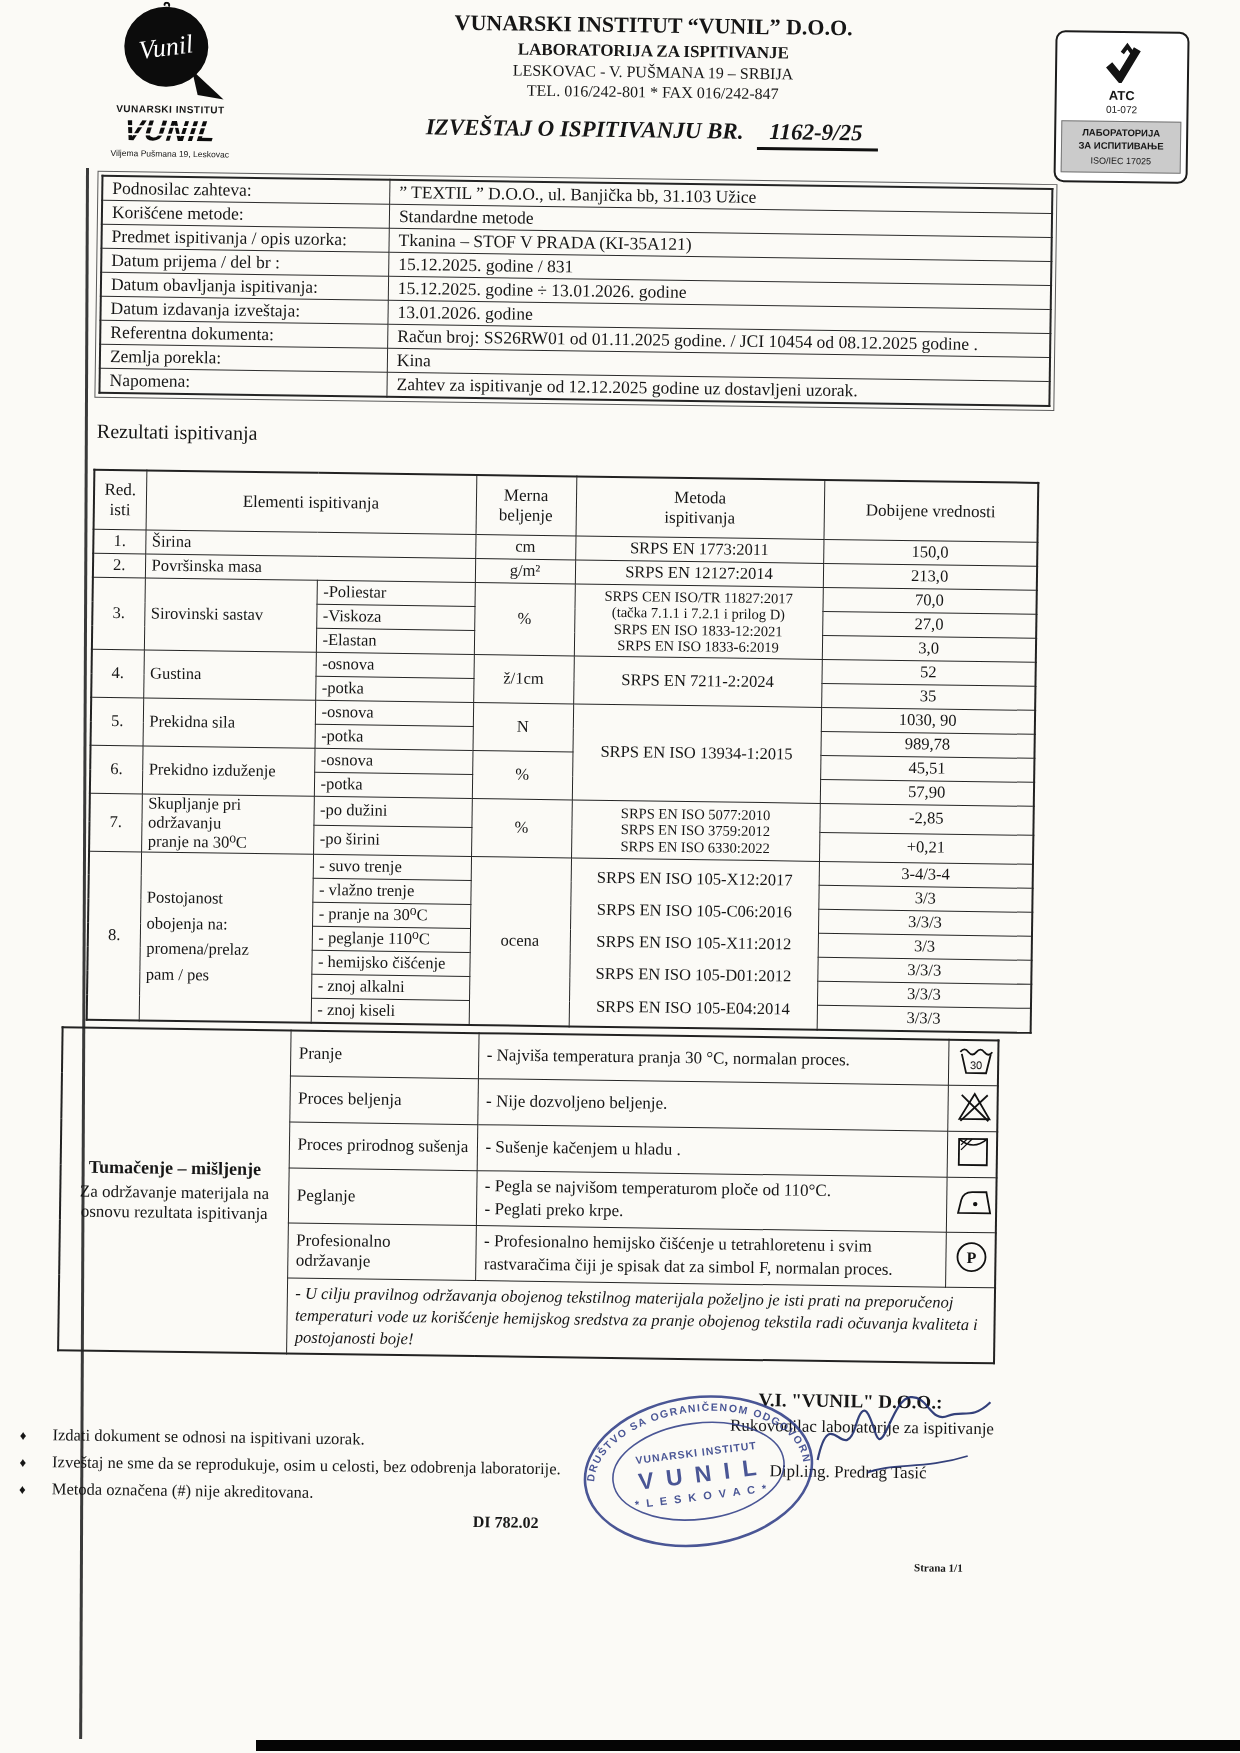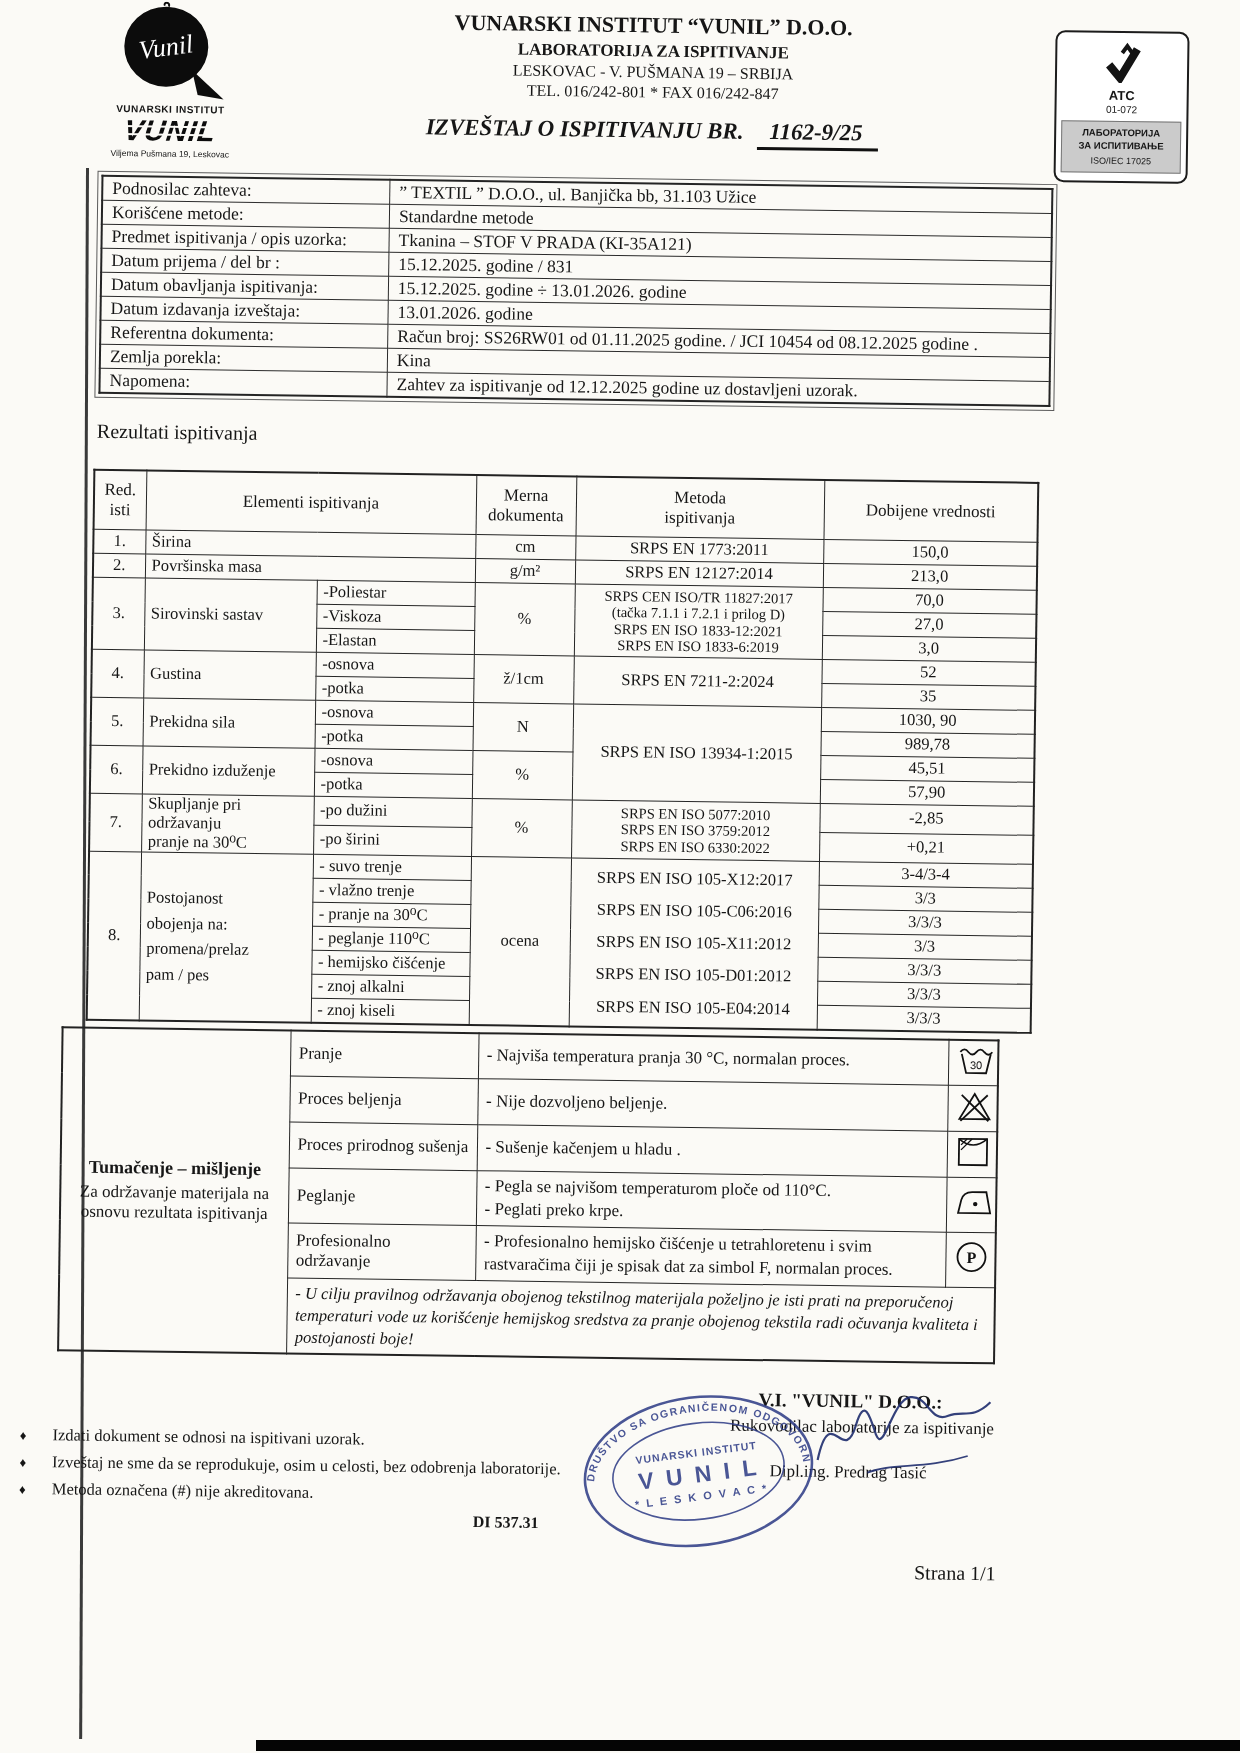--- a/index.html
+++ b/index.html
@@ -76,21 +76,21 @@
 
   
   .footer { position:relative; height:240px; margin-top:24px; }
   .notes { position:absolute; left:40px; top:50px; font-size:16.5px; }
   .note-line { margin-bottom:7px; }
   .dia { font-size:13px; margin-right:26px; }
   .company-line { position:absolute; left:778px; top:4px; font-size:19px; font-weight:bold; }
   .signer-role { position:absolute; left:750px; top:31px; font-size:17px; }
   .signer-name { position:absolute; left:790px; top:76px; font-size:17px; }
   .doc-code { position:absolute; left:494px; top:132px; font-size:16px; font-weight:bold; }
-  .page-label { position:absolute; left:936px; top:174px; font-size:20px; }
+  .page-label { position:absolute; left:936px; top:174px; font-size:11px;font-weight:bold; }
   .stamp { position:absolute; left:598px; top:8px; transform:rotate(-8deg); opacity:.85; }
   .signature { position:absolute; left:830px; top:-14px; opacity:.9; }
 </style>
 </head>
 <body>
 
 <div class="page">
   <div class="scan-edge-left"></div>
   <div class="scan-edge-bottom"></div>
 
@@ -190,21 +190,21 @@
         <col style="width:100px">
           <col style="width:248px">
           <col style="width:214px">
       </colgroup>
       <thead>
         <tr>
           <th class="pre">Red.
 isti</th>
           <th colspan="2">Elementi ispitivanja</th>
           <th class="pre">Merna
-dokumenta</th>
+beljenje</th>
           <th class="pre">Metoda
 ispitivanja</th>
           <th>Dobijene vrednosti</th>
         </tr>
       </thead>
       <tbody>
 
         <tr>
           <td class="c-num">1.</td>
           <td class="c-el" colspan="2">Širina</td>
@@ -440,18 +440,18 @@
         <text x="121" y="64" text-anchor="middle" font-size="10.5" font-weight="bold" letter-spacing="1" font-family="Liberation Sans, sans-serif" fill="#2c3a85">VUNARSKI INSTITUT</text>
         <text x="121" y="90" text-anchor="middle" font-size="23" font-weight="bold" letter-spacing="3" font-family="Liberation Sans, sans-serif" fill="#2c3a85">V U N I L</text>
         <text x="121" y="108" text-anchor="middle" font-size="11" font-weight="bold" letter-spacing="2" font-family="Liberation Sans, sans-serif" fill="#2c3a85">* L E S K O V A C *</text>
       </svg>
 
       <svg class="signature" width="200" height="112" viewBox="0 0 200 112">
         <path d="M8 88 C 20 28, 34 96, 46 52 C 54 24, 60 44, 66 62 C 74 82, 82 26, 100 24 C 118 22, 120 50, 138 42 C 152 36, 162 46, 180 28" fill="none" stroke="#1f2d6e" stroke-width="2.2"></path>
         <path d="M58 100 C 82 90, 116 96, 158 82" fill="none" stroke="#1f2d6e" stroke-width="1.8"></path>
       </svg>
 
-      <div class="doc-code">DI 537.31</div>
+      <div class="doc-code">DI 782.02</div>
       <div class="page-label">Strana 1/1</div>
     </div>
 
   </div>
 </div>
 
 </body></html>

